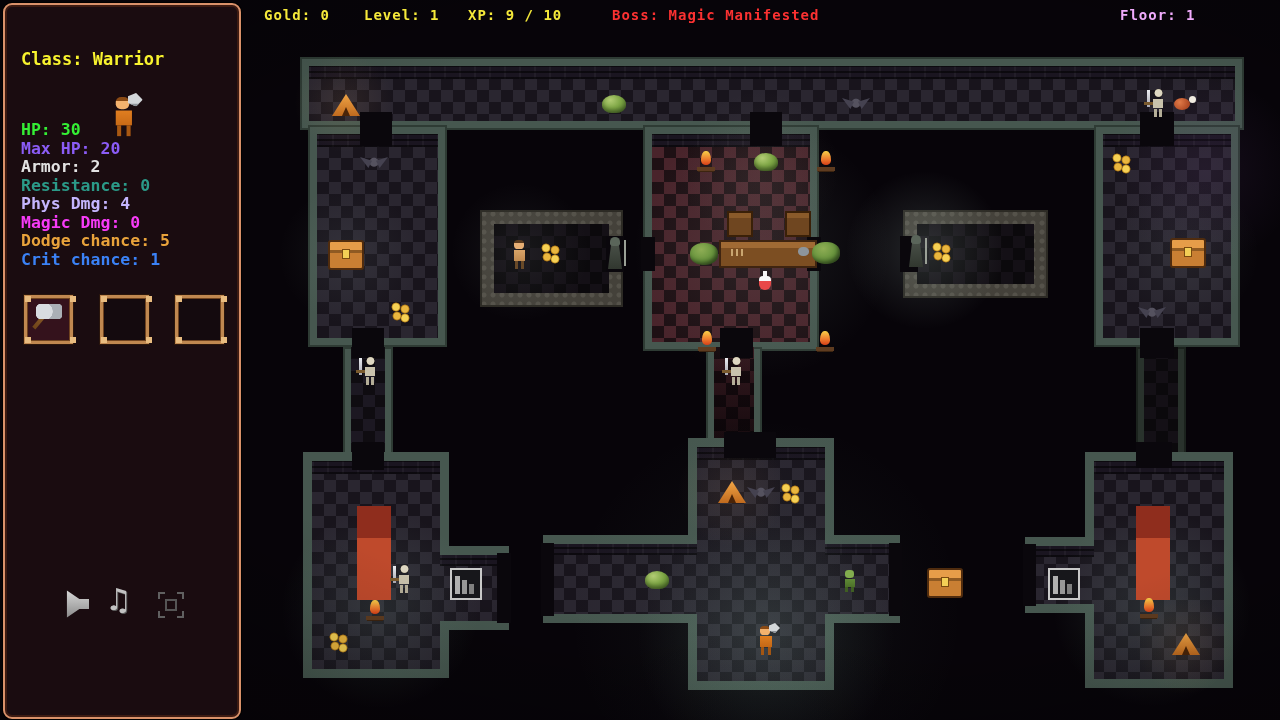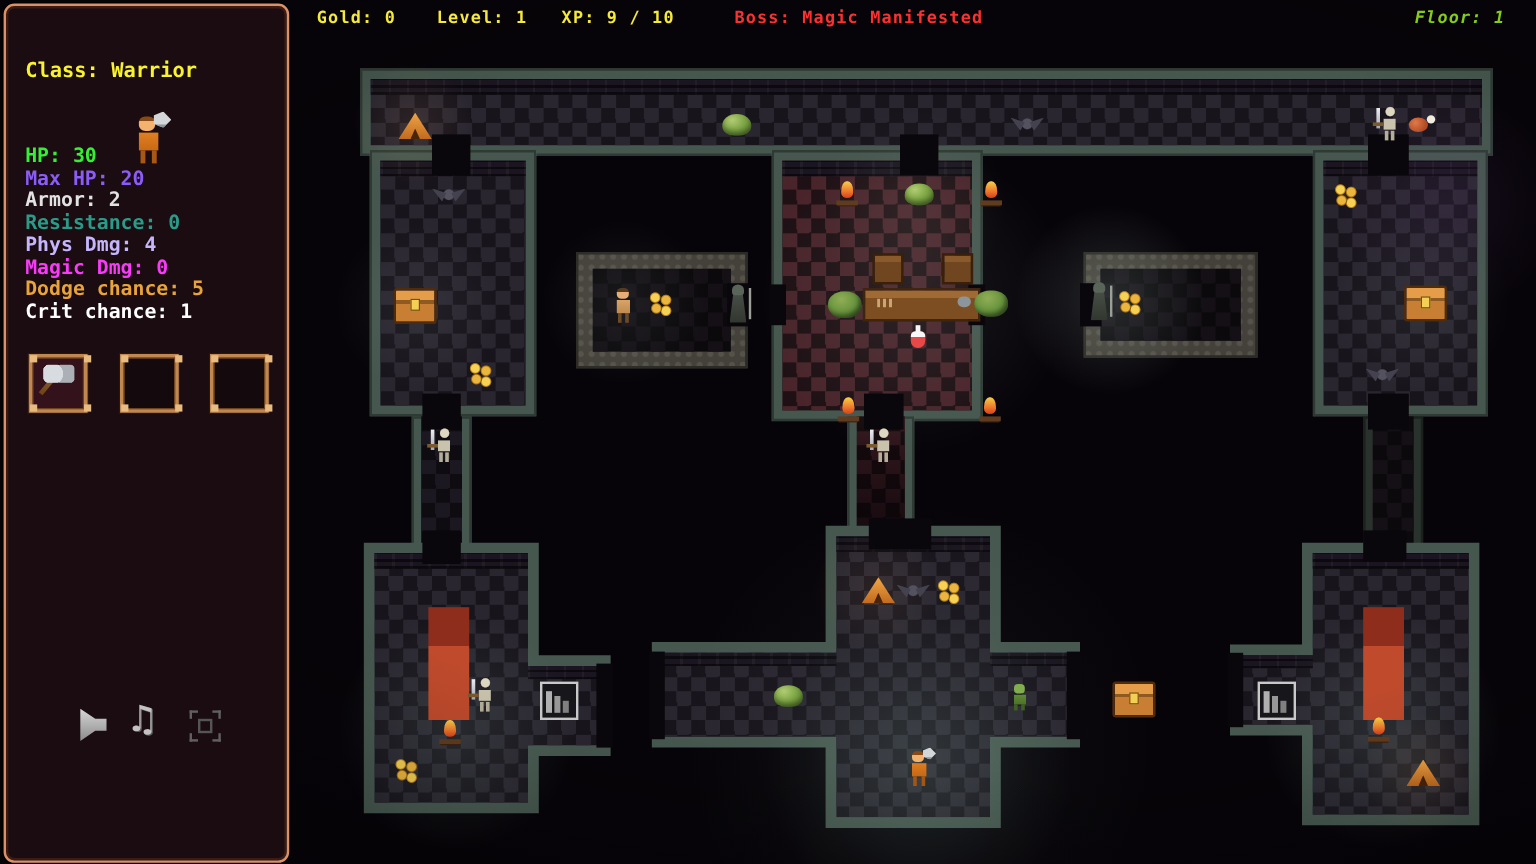--- a/index.html
+++ b/index.html
@@ -266,36 +266,36 @@
       <div class="sprite sp-tent" style="left: 1172px; top: 633px;"></div>
     </div>
   <div class="vignette"></div>
 </div>
 
 <div id="topbar">
   <span style="left: 264px; color: rgb(245, 233, 58);">Gold: 0</span>
   <span style="left: 364px; color: rgb(245, 233, 58);">Level: 1</span>
   <span style="left: 468px; color: rgb(245, 233, 58);">XP: 9 / 10</span>
   <span style="left: 612px; color: rgb(251, 49, 49);">Boss: Magic Manifested</span>
-  <span style="left: 1179px; color: #84cc16; font-style: italic;">Floor: 1</span>
+  <span style="left: 1120px; color: #f0abfc;">Floor: 1</span>
 </div>
 
 <div id="sidebar">
   <div class="class-line" style="color: rgb(248, 243, 46);">Class: Warrior</div>
   <div class="sprite sp-player avatar"></div>
 
   <div class="stats">
     <div style="color: rgb(53, 239, 53);">HP: 30</div>
     <div style="color: #8b5cf6;">Max HP: 20</div>
     <div style="color: rgb(226, 226, 226);">Armor: 2</div>
     <div style="color: rgb(43, 154, 136);">Resistance: 0</div>
     <div style="color: #c4b5fd;">Phys Dmg: 4</div>
     <div style="color: rgb(247, 59, 247);">Magic Dmg: 0</div>
     <div style="color: rgb(233, 163, 59);">Dodge chance: 5</div>
-    <div style="color: #ffffff;">Crit chance: 1</div>
+    <div style="color: #3b82f6;">Crit chance: 1</div>
   </div>
 
   <div class="slots">
     <div class="slot filled" style="left:19px;">
       <div class="axe-item"></div>
     </div>
     <div class="slot" style="left:95px;"></div>
     <div class="slot" style="left:170px;"></div>
   </div>
 

